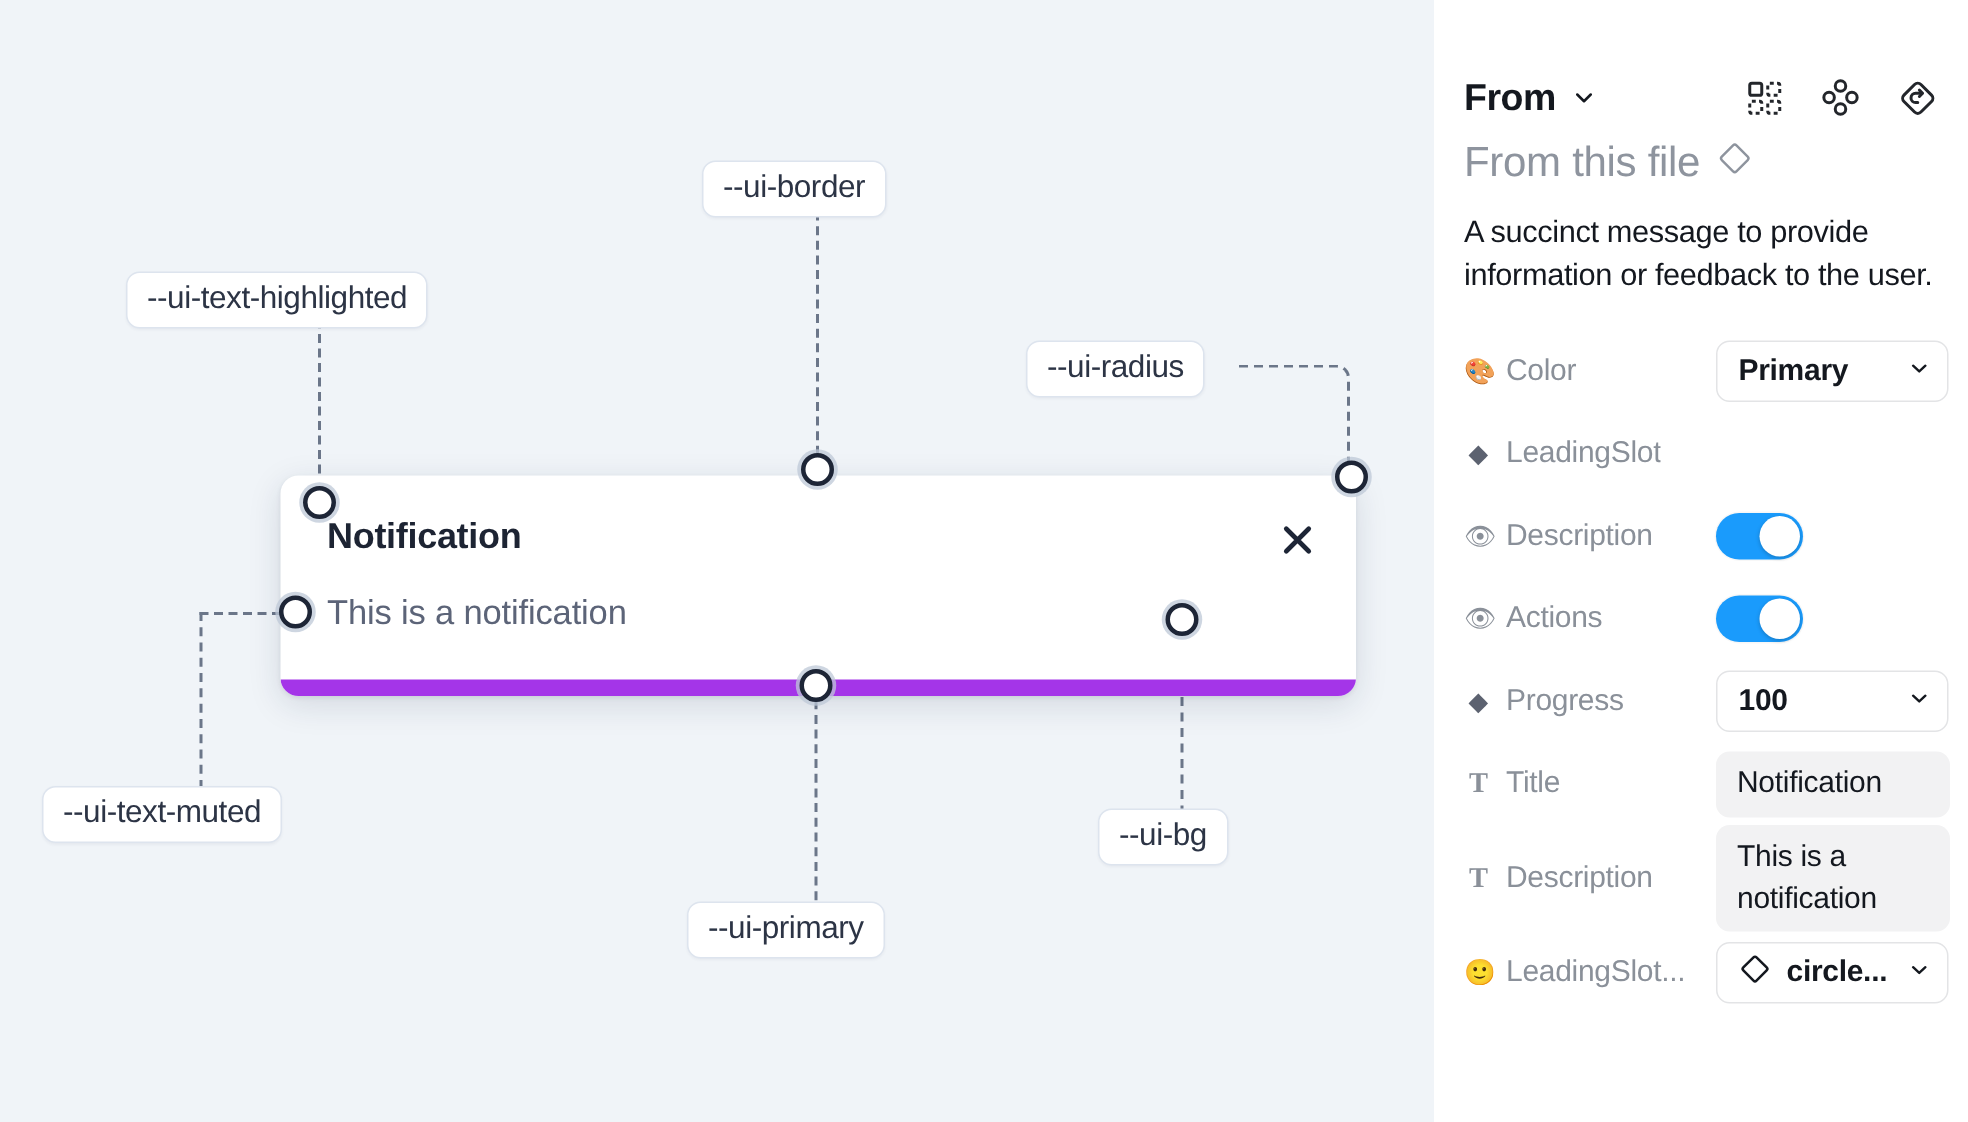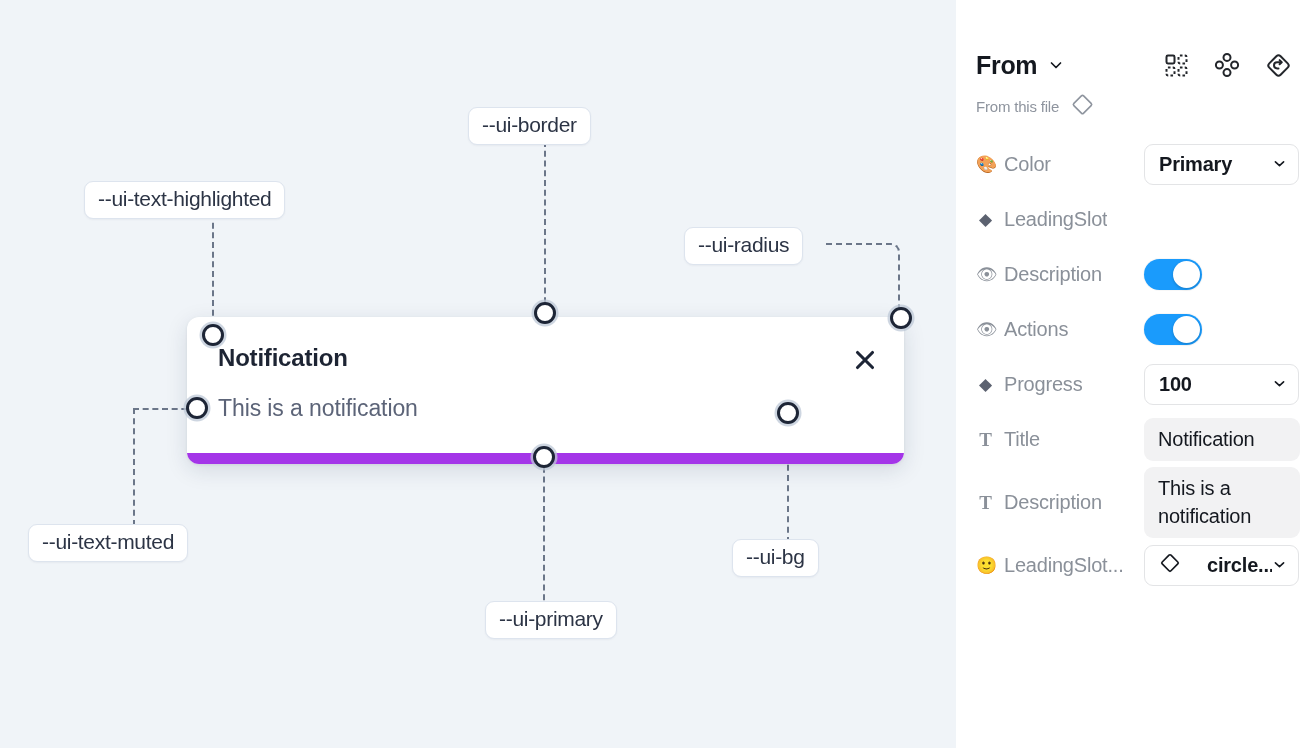--- a/index.html
+++ b/index.html
@@ -116,21 +116,21 @@
   }
   .head-icons {
     margin-left: auto; display: flex; align-items: center; gap: 25px;
   }
   .hicon { cursor: pointer; display: flex; align-items: center; }
 
   .from-file {
     display: flex; align-items: center; gap: 11px;
     margin-top: -4px; margin-bottom: 16px;
   }
-  .from-file-label { font-size: 15px; color: #8e949e; letter-spacing: -.2px; }
+  .from-file-label { font-size: 28px; color: #8e949e; letter-spacing: -.2px; }
 
   .summary {
     font-size: 20.5px; line-height: 1.42; color: #14181f;
     letter-spacing: -.25px;
     margin-bottom: 22px;
   }
 
   .prop-row {
     display: flex; align-items: center;
     min-height: 55px;
@@ -151,21 +151,21 @@
     width: 155px; height: 41px;
     border: 1px solid #e3e4e6;
     border-radius: 9px;
     display: flex; align-items: center;
     padding: 0 11px 0 14px;
     font-size: 20px; font-weight: 700; color: #14181f;
     cursor: pointer; background: #fff;
     letter-spacing: -.2px;
   }
   .select .sv { flex: 1; overflow: hidden; text-overflow: ellipsis; white-space: nowrap; }
-  .select .sv.withico { display: flex; align-items: center; gap: 26px; }
+  .select .sv.withico { display: flex; align-items: center; gap: 10px; }
 
   .textfield {
     width: 156px; min-height: 41px;
     background: #f2f2f3;
     border-radius: 9px;
     display: flex; align-items: center;
     padding: 8px 14px;
     font-size: 20px; font-weight: 400; color: #14181f;
     cursor: text; letter-spacing: -.2px;
     line-height: 1.38;
@@ -213,21 +213,21 @@
     <div class="anchor" style="left:534px; top:302px;"></div>
     <div class="anchor" style="left:890px; top:307px;"></div>
     <div class="anchor" style="left:186px; top:397px;"></div>
     <div class="anchor" style="left:777px; top:402px;"></div>
     <div class="anchor" style="left:533px; top:446px;"></div>
 
     <div class="pill" style="left:84px; top:181px;">--ui-text-highlighted</div>
     <div class="pill" style="left:468px; top:107px;">--ui-border</div>
     <div class="pill" style="left:684px; top:227px;">--ui-radius</div>
     <div class="pill" style="left:28px; top:524px;">--ui-text-muted</div>
-    <div class="pill" style="left:458px; top:601px;margin-left:27px;">--ui-primary</div>
+    <div class="pill" style="left:458px; top:601px;">--ui-primary</div>
     <div class="pill" style="left:732px; top:539px;">--ui-bg</div>
   </div>
 
   <div class="panel">
 
     <div class="panel-head">
       <span class="panel-title">From</span>
       <span class="chev-sm">
         <svg width="16" height="16" viewBox="0 0 16 16" aria-hidden="true">
           <path d="M3.5 6 L8 10.5 L12.5 6" fill="none" stroke="#14181f" stroke-width="1.7" stroke-linecap="round" stroke-linejoin="round"></path>
@@ -263,20 +263,21 @@
 
     <div class="from-file">
       <span class="from-file-label">From this file</span>
       <span>
         <svg width="25" height="25" viewBox="0 0 25 25" aria-hidden="true">
           <rect x="12.5" y="2.8" width="13.8" height="13.8" rx="1.6" transform="rotate(45 12.5 2.8)" fill="none" stroke="#8e949e" stroke-width="1.6"></rect>
         </svg>
       </span>
     </div>
 
+    <div class="summary">A succinct message to provide information or feedback to the user.</div>
 
     <div class="prop-row">
       <div class="prop-label">
         <span class="pico">🎨</span>
         <span class="plabel-txt">Color</span>
       </div>
       <div class="ctrl">
         <div class="select">
           <span class="sv">Primary</span>
           <span>

